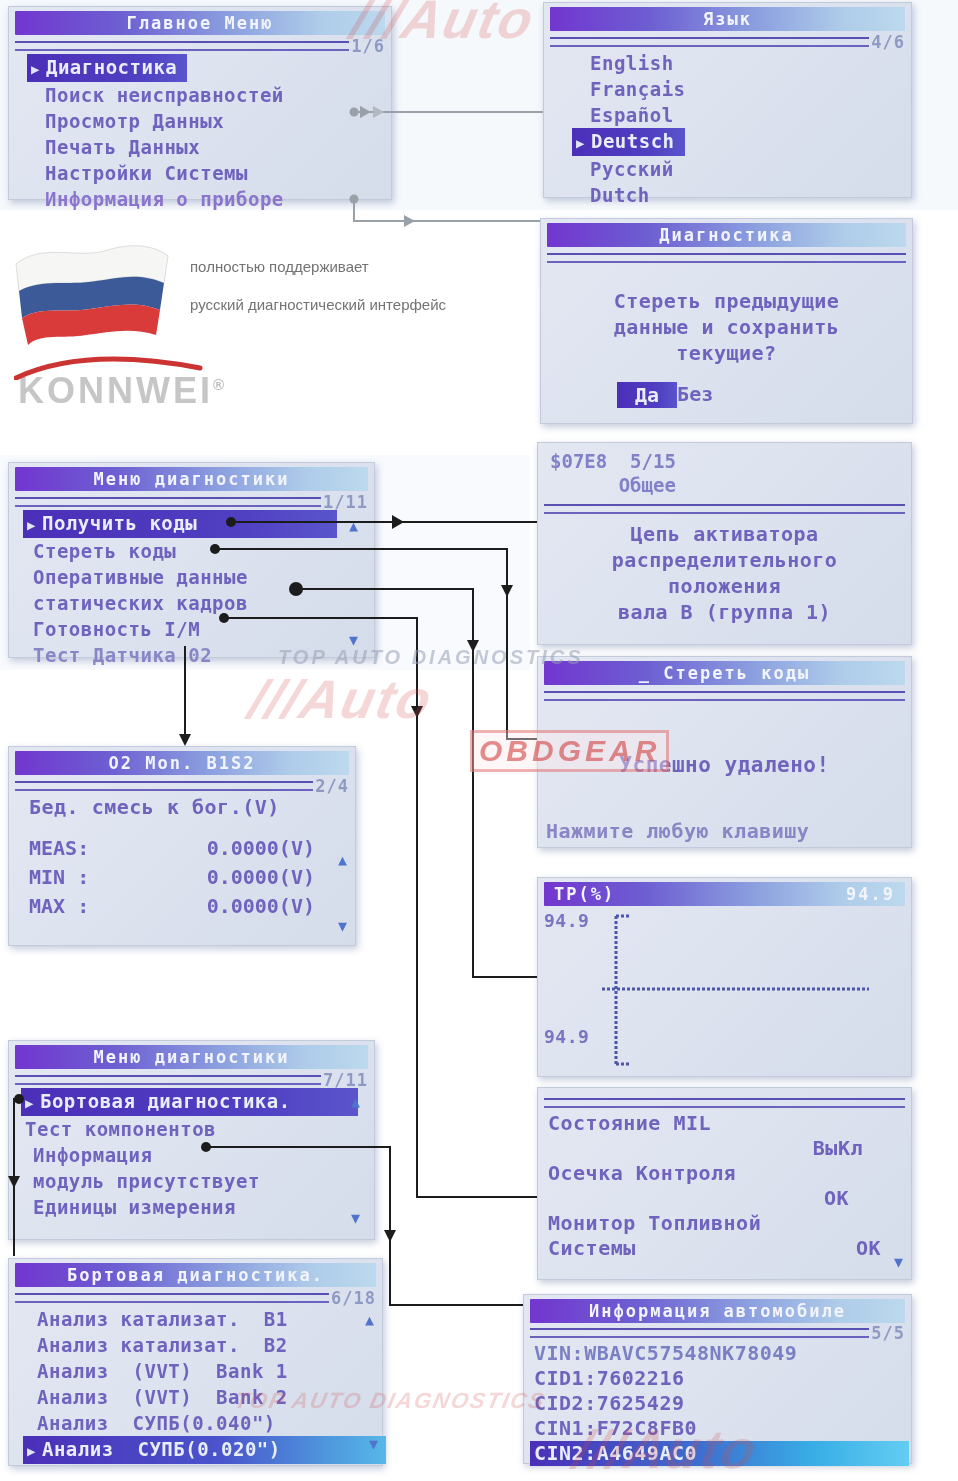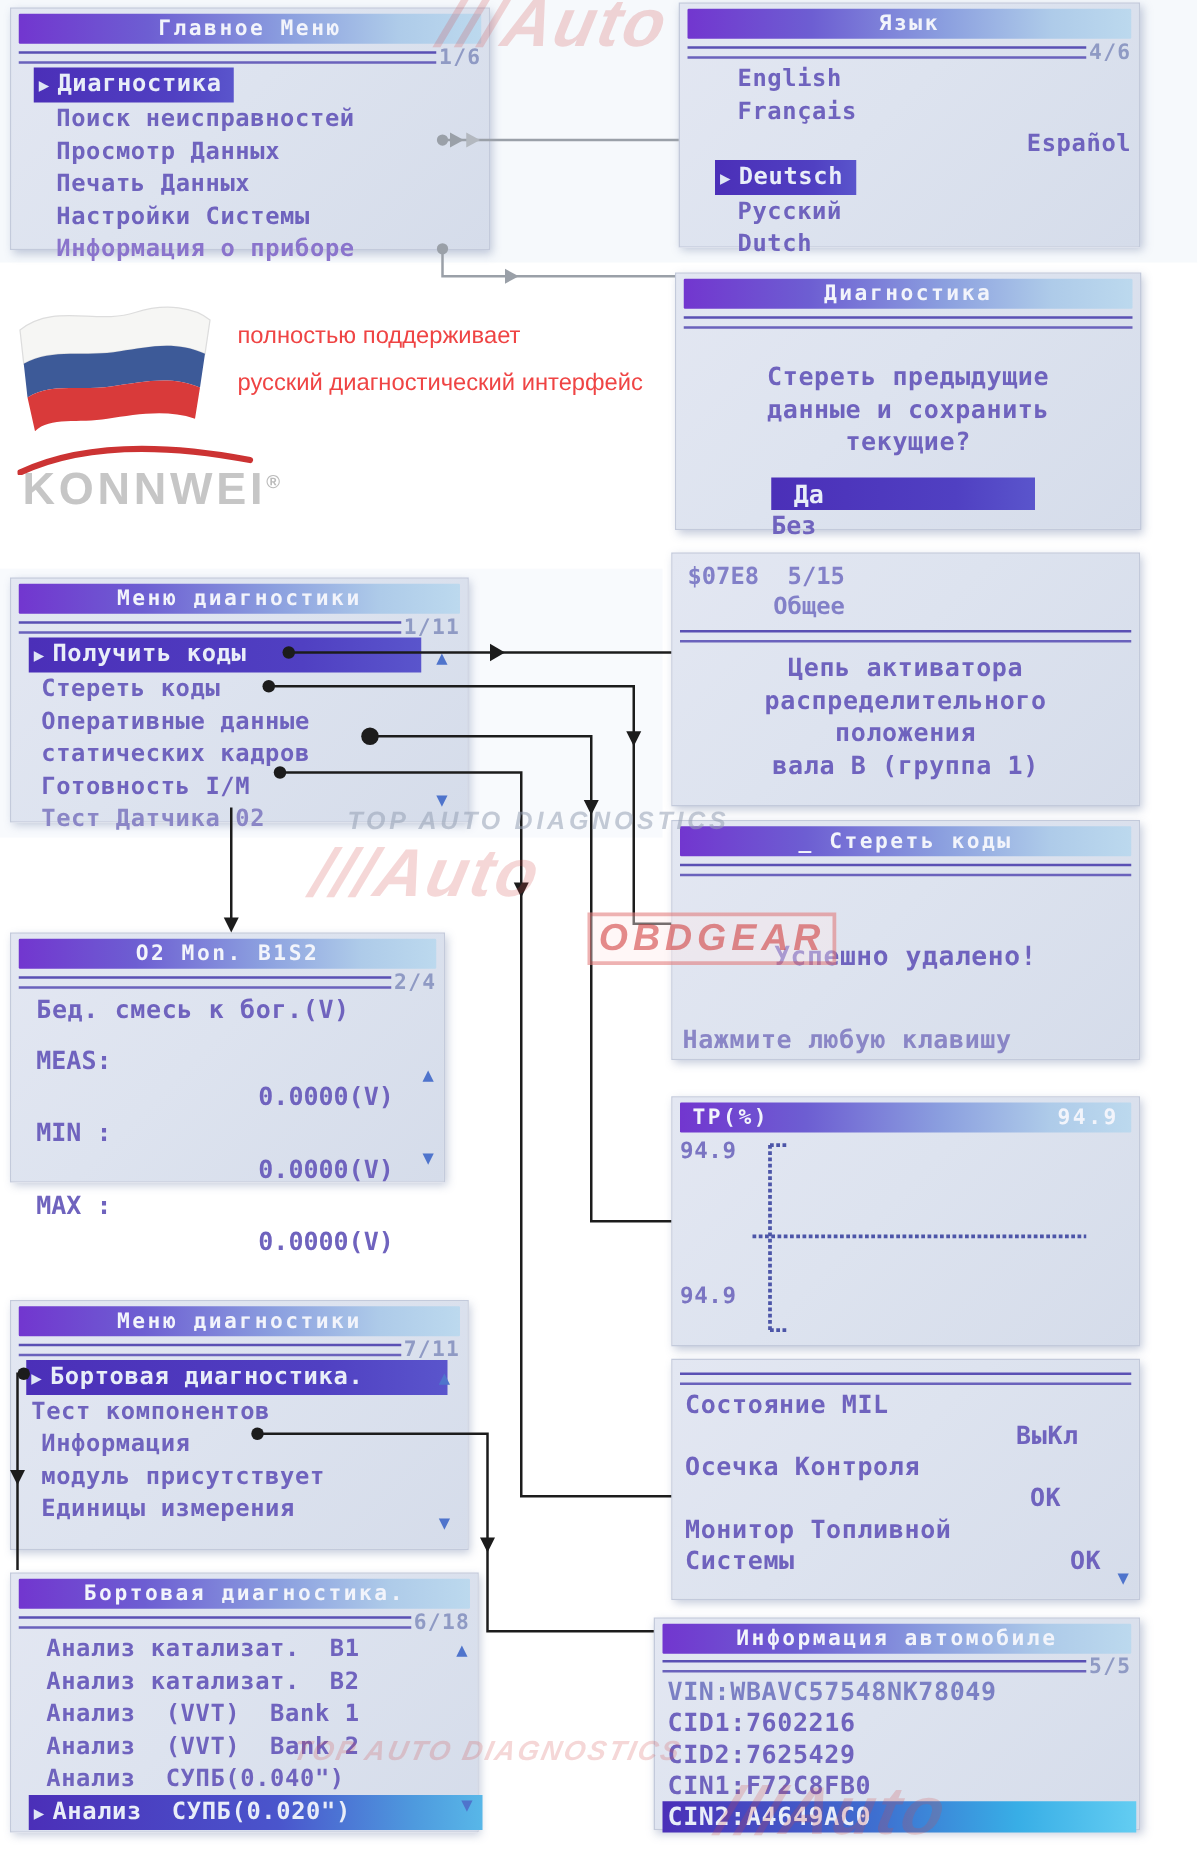--- a/index.html
+++ b/index.html
@@ -25,23 +25,23 @@
   .hl-row{display:block;margin-left:4px;padding-left:4px;width:calc(100% - 28px);}
   .hl-grad{background:linear-gradient(90deg,#4b2fb8 0%,#4a55cc 55%,#4e9ade 85%,#58b7e8 100%);width:calc(100% - 10px);}
   .hl-grad2{background:linear-gradient(90deg,#4b2fb8 0%,#3e6fd0 45%,#38aee6 75%,#63cdf2 100%);width:100%;}
   .cursor{font-size:14px;margin-right:6px;color:#dfe6f5;}
   .scr-arrow{position:absolute;font-size:15px;color:#4f74cc;font-weight:bold;z-index:3;}
   .center{text-align:center;padding-left:0;}
   
   .dtc-head{display:flex;justify-content:space-between;align-items:flex-start;padding:2px 4px 0 6px;}
   .dtc-code{font-size:44px;font-weight:bold;color:#5b4fd0;letter-spacing:3px;line-height:44px;}
   .dtc-right{text-align:right;font-size:19px;font-weight:bold;color:#8280c8;line-height:24px;white-space:pre;}
-  .kv{display:flex;font-size:20px;font-weight:bold;color:#6f63be;line-height:29px;padding:0 34px 0 14px;flex-direction:column;}
+  .kv{display:flex;font-size:20px;font-weight:bold;color:#6f63be;line-height:29px;padding:0 34px 0 14px;}
   .kv .v{margin-left:auto;}
-  .flagtext{position:absolute;font-family:"Liberation Sans",sans-serif;font-size:19px;color:#ef4444;z-index:2;text-align:right;}
+  .flagtext{position:absolute;font-family:"Liberation Sans",sans-serif;font-size:15px;color:#737373;z-index:2;text-align:right;}
   .logo{position:absolute;z-index:2;font-family:"Liberation Sans",sans-serif;font-weight:bold;
         font-size:36px;color:#c6c6c6;letter-spacing:3px;}
   .logo .reg{font-size:15px;color:#bbbbbb;vertical-align:super;letter-spacing:0;}
   .wm{position:absolute;z-index:5;pointer-events:none;font-family:"Liberation Sans",sans-serif;font-weight:bold;}
   .wm-gray{color:rgba(150,160,180,0.55);font-style:italic;font-size:20px;letter-spacing:3px;}
   .wm-red{color:rgba(210,75,75,0.22);font-style:italic;font-size:54px;letter-spacing:2px;transform:skewX(-12deg);}
   .wm-obd{color:rgba(205,50,50,0.55);font-size:30px;letter-spacing:4px;font-style:italic;
           border:3px solid rgba(205,50,50,0.35);padding:1px 6px;background:rgba(255,235,235,0.4);}
   .overlay{position:absolute;left:0;top:0;z-index:4;pointer-events:none;}
 </style>
@@ -82,40 +82,40 @@
     <div class="hbar">
         <span class="hbar-title">Язык</span>
       </div>
     <div class="seprow">
         <div class="sep"></div>
         <span class="page">4/6</span>
       </div>
     <div class="rows">
       <div class="mrow" style="padding-left:40px;">English</div>
       <div class="mrow" style="padding-left:40px;">Français</div>
-      <div class="mrow" style="padding-left:40px;text-align:right;">Español</div>
+      <div class="mrow" style="padding-left:40px;">Español</div>
       <div class="mrow" style="padding-left:16px;"><span class="hl hl-inline"><span class="cursor">▶</span><span>Deutsch</span></span></div>
       <div class="mrow" style="padding-left:40px;">Русский</div>
       <div class="mrow" style="padding-left:40px;">Dutch</div>
     </div>
   </section>
 
   <section class="screen" style="left:540px;top:218px;width:373px;height:206px;">
     <div class="hbar">
         <span class="hbar-title">Диагностика</span>
       </div>
     <div class="seprow">
         <div class="sep"></div>
       </div>
     <div class="rows" style="margin-top:22px;">
       <div class="mrow center" style="font-size:20px;">Стереть предыдущие</div>
       <div class="mrow center" style="font-size:20px;">данные и сохранить</div>
       <div class="mrow center" style="font-size:20px;">текущие?</div>
     </div>
-    <div style="display:flex;margin-top:16px;padding:0 78px 0 70px;flex-direction:column;">
+    <div style="display:flex;margin-top:16px;padding:0 78px 0 70px;">
       <span class="hl" style="font-size:20px;font-weight:bold;padding:1px 18px;">Да</span>
       <span style="font-size:20px;font-weight:bold;color:#6f63be;">Без</span>
     </div>
   </section>
 
   <svg style="position:absolute;left:8px;top:234px;z-index:2;" width="175" height="115" viewBox="0 0 175 115">
     <g filter="none">
       <path d="M8,30 C35,8 70,26 100,16 C125,8 148,12 160,22 L156,49 C131,38 110,44 88,47 C60,52 35,44 11,57 Z" fill="#f6f6f4" stroke="#dddddd" stroke-width="1"></path>
       <path d="M11,57 C35,44 60,52 88,47 C110,44 131,38 156,49 L152,76 C128,66 105,72 82,75 C58,79 32,72 14,84 Z" fill="#3d5a98"></path>
       <path d="M14,84 C32,72 58,79 82,75 C105,72 128,66 152,76 L148,101 C124,93 100,98 78,101 C55,105 32,99 20,111 Z" fill="#d93a3a"></path>

